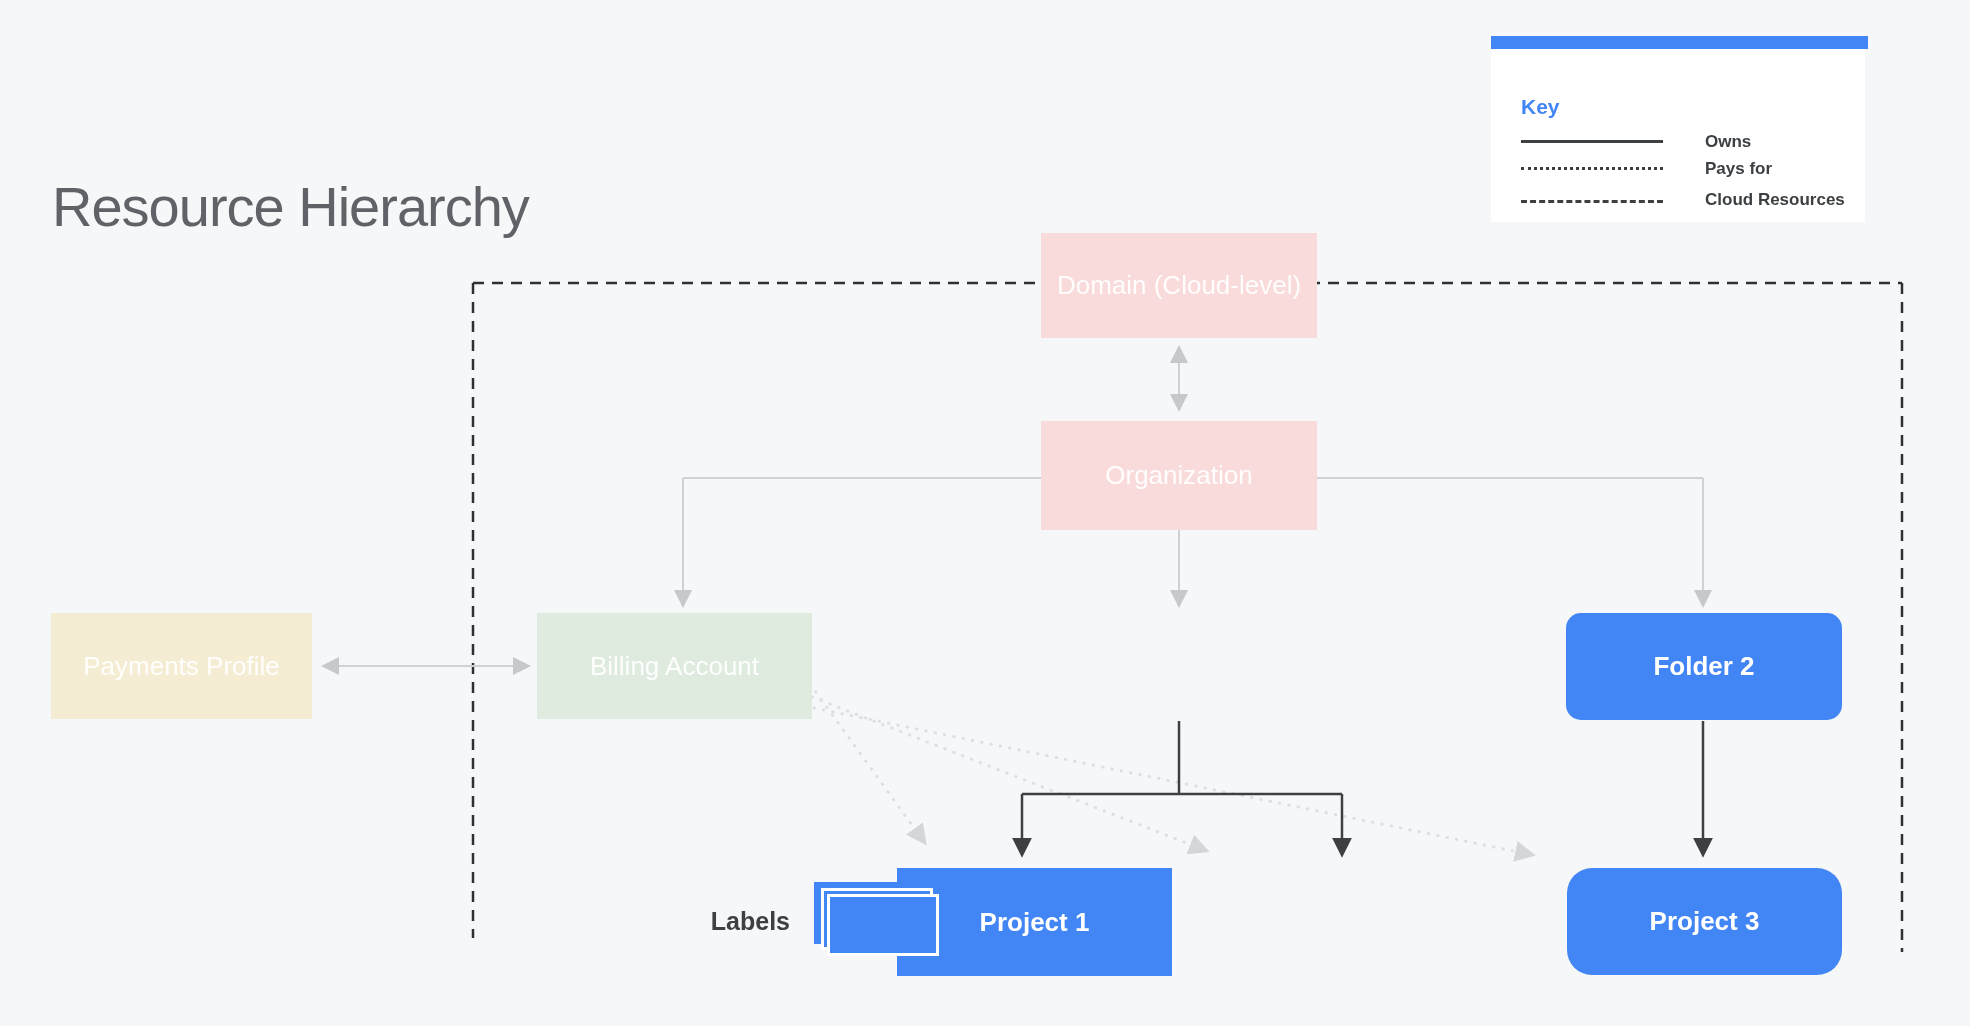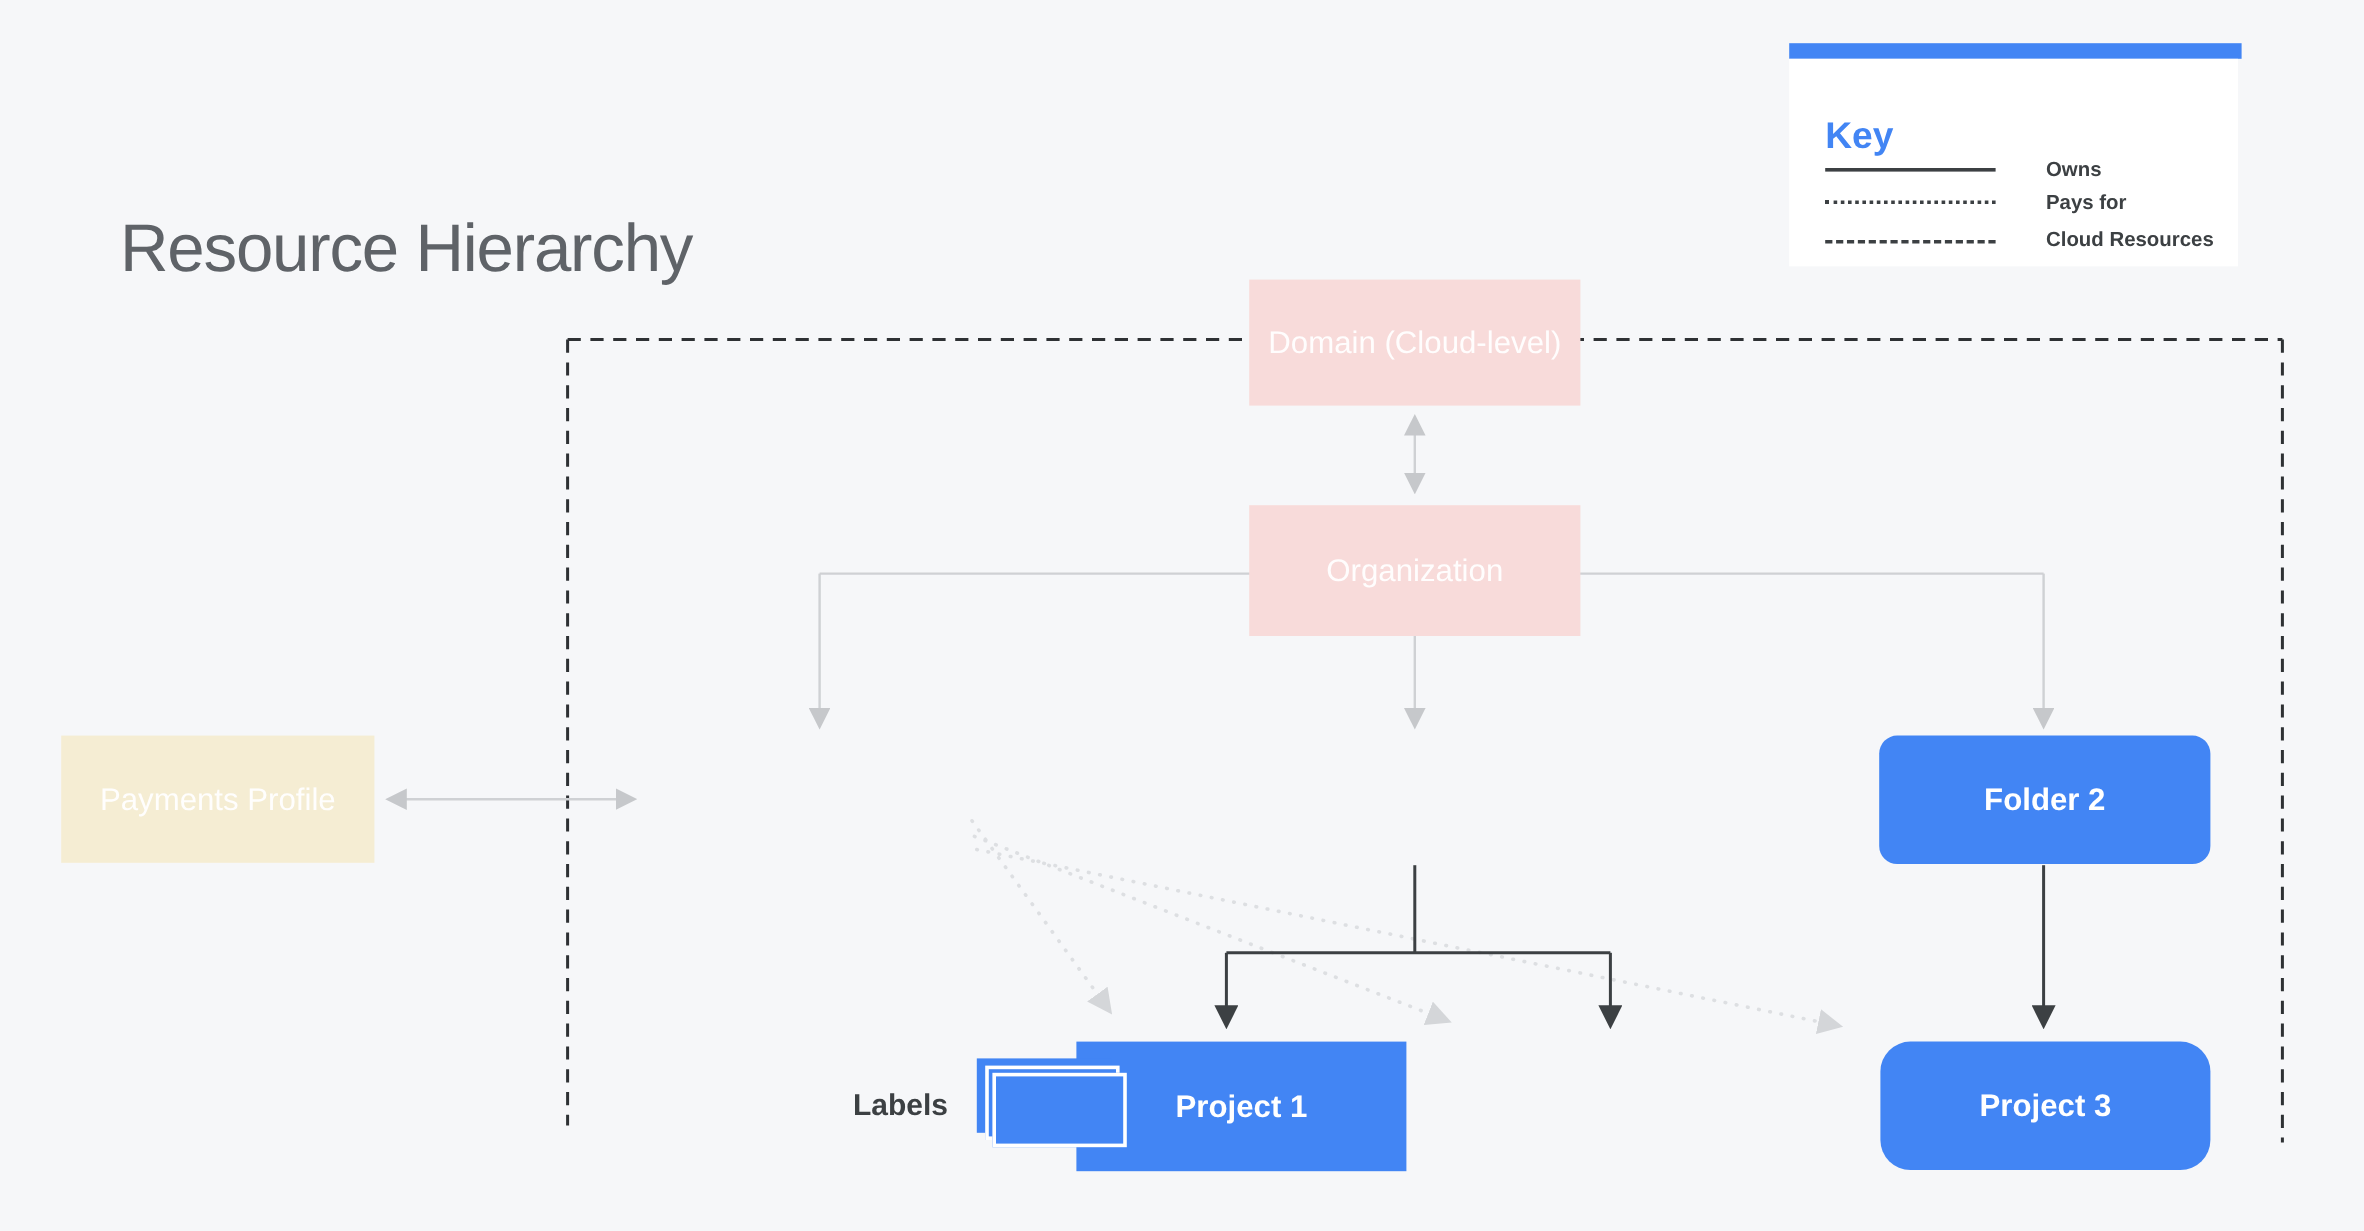--- a/index.html
+++ b/index.html
@@ -1,21 +1,21 @@
 <!DOCTYPE html>
 <html><head>
 <meta charset="utf-8">
 <style>
   html,body{margin:0;padding:0;}
   body{font-family:"Liberation Sans","DejaVu Sans",sans-serif;}
   .canvas{position:relative;width:1970px;height:1026px;background:#F6F7F9;overflow:hidden;}
 
   
   .page-title{position:absolute;left:52px;top:176px;font-size:56px;font-weight:400;
-    color:#5F6368;letter-spacing:-1px;line-height:62px;white-space:nowrap;margin-left:48px;}
+    color:#5F6368;letter-spacing:-1px;line-height:62px;white-space:nowrap;}
 
   
   svg.connectors{position:absolute;left:0;top:0;width:1970px;height:1026px;z-index:1;}
 
   
   .node{position:absolute;display:flex;align-items:center;justify-content:center;
     font-size:26px;text-align:center;z-index:2;}
   .node.pastel{font-weight:400;color:rgba(255,255,255,0.95);}
   .node.blue{font-weight:700;color:#FFFFFF;background:#4285F4;}
   .node.pink{background:#F8DBDA;}
@@ -29,21 +29,21 @@
   #node-folder1{left:1041px;top:613px;width:276px;height:107px;}
   #node-folder2{left:1566px;top:613px;width:276px;height:107px;border-radius:15px;}
   #node-project1{left:897px;top:868px;width:275px;height:108px;}
   #node-project2{left:1231px;top:868px;width:274px;height:108px;}
   #node-project3{left:1567px;top:868px;width:275px;height:107px;border-radius:25px;}
 
   
   .key-box{position:absolute;left:1491px;top:36px;width:377px;height:186px;z-index:3;}
   .key-bar{position:absolute;left:0;top:0;width:377px;height:13px;background:#4285F4;}
   .key-body{position:absolute;left:0;top:13px;width:374px;height:173px;background:#FFFFFF;}
-  .key-title{position:absolute;left:30px;top:46px;font-size:31px;font-weight:700;color:#4285F4;}
+  .key-title{position:absolute;left:30px;top:46px;font-size:21px;font-weight:700;color:#4285F4;}
   .key-swatch{position:absolute;left:30px;width:142px;height:0;}
   .key-swatch.solid{top:91px;border-top:3px solid #3C4043;}
   .key-swatch.dotted{top:118px;border-top:3px dotted #3C4043;}
   .key-swatch.dashed{top:151px;border-top:3px dashed #3C4043;}
   .key-label{position:absolute;left:214px;width:140px;font-size:17px;font-weight:700;
     color:#3C4043;line-height:21px;}
   .key-label.l0{top:82px;}
   .key-label.l1{top:109px;}
   .key-label.l2{top:140px;}
 
@@ -108,20 +108,23 @@
 
   <div class="node pastel pink" id="node-organization">
       <span>Organization</span>
     </div>
   <div class="node pastel pink" id="node-domain">
       <span>Domain (Cloud-level)</span>
     </div>
   <div class="node pastel cream" id="node-payments">
       <span>Payments Profile</span>
     </div>
+  <div class="node pastel green" id="node-billing">
+      <span>Billing Account</span>
+    </div>
   <div class="node blue" id="node-folder2">
       <span>Folder 2</span>
     </div>
   <div class="node blue" id="node-project1">
       <span>Project 1</span>
     </div>
   <div class="node blue" id="node-project3">
       <span>Project 3</span>
     </div>
 

